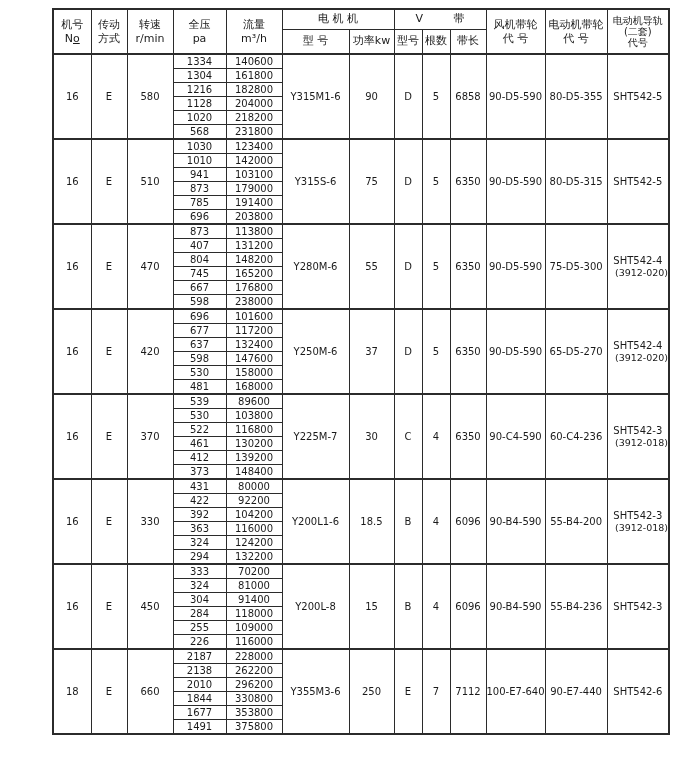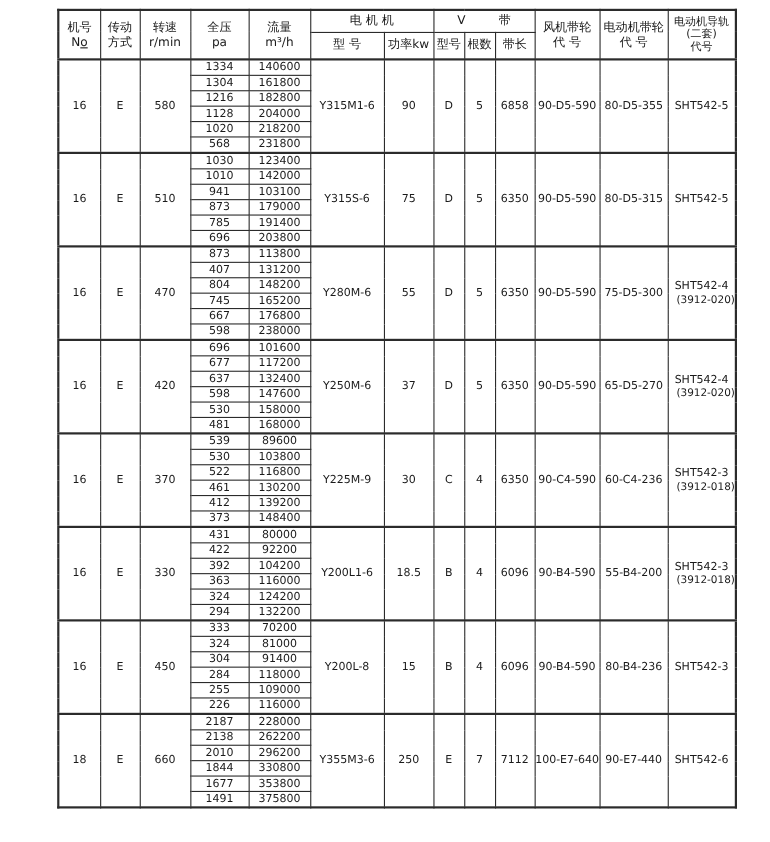--- a/index.html
+++ b/index.html
@@ -266,21 +266,21 @@
         <td class="cell-flow">168000</td>
       </tr>
     </tbody>
     <tbody class="block">
       <tr>
         <td class="cell-no" rowspan="6">16</td>
         <td class="cell-drive" rowspan="6">E</td>
         <td class="cell-speed" rowspan="6">370</td>
         <td class="cell-pa">539</td>
         <td class="cell-flow">89600</td>
-        <td class="cell-model" rowspan="6">Y225M-9</td>
+        <td class="cell-model" rowspan="6">Y225M-7</td>
         <td class="cell-power" rowspan="6">30</td>
         <td class="cell-vtype" rowspan="6">C</td>
         <td class="cell-vcount" rowspan="6">4</td>
         <td class="cell-vlen" rowspan="6">6350</td>
         <td class="cell-fan" rowspan="6">90-C4-590</td>
         <td class="cell-mpulley" rowspan="6">60-C4-236</td>
         <td class="cell-rail" rowspan="6">
           <div class="rail-main">SHT542-3</div>
           <div class="rail-note">(3912-018)</div>
         </td>
@@ -352,21 +352,21 @@
         <td class="cell-drive" rowspan="6">E</td>
         <td class="cell-speed" rowspan="6">450</td>
         <td class="cell-pa">333</td>
         <td class="cell-flow">70200</td>
         <td class="cell-model" rowspan="6">Y200L-8</td>
         <td class="cell-power" rowspan="6">15</td>
         <td class="cell-vtype" rowspan="6">B</td>
         <td class="cell-vcount" rowspan="6">4</td>
         <td class="cell-vlen" rowspan="6">6096</td>
         <td class="cell-fan" rowspan="6">90-B4-590</td>
-        <td class="cell-mpulley" rowspan="6">80-B4-236</td>
+        <td class="cell-mpulley" rowspan="6">55-B4-236</td>
         <td class="cell-rail" rowspan="6">
           <div class="rail-main">SHT542-3</div>
         </td>
       </tr>
       <tr>
         <td class="cell-pa">324</td>
         <td class="cell-flow">81000</td>
       </tr>
       <tr>
         <td class="cell-pa">304</td>

